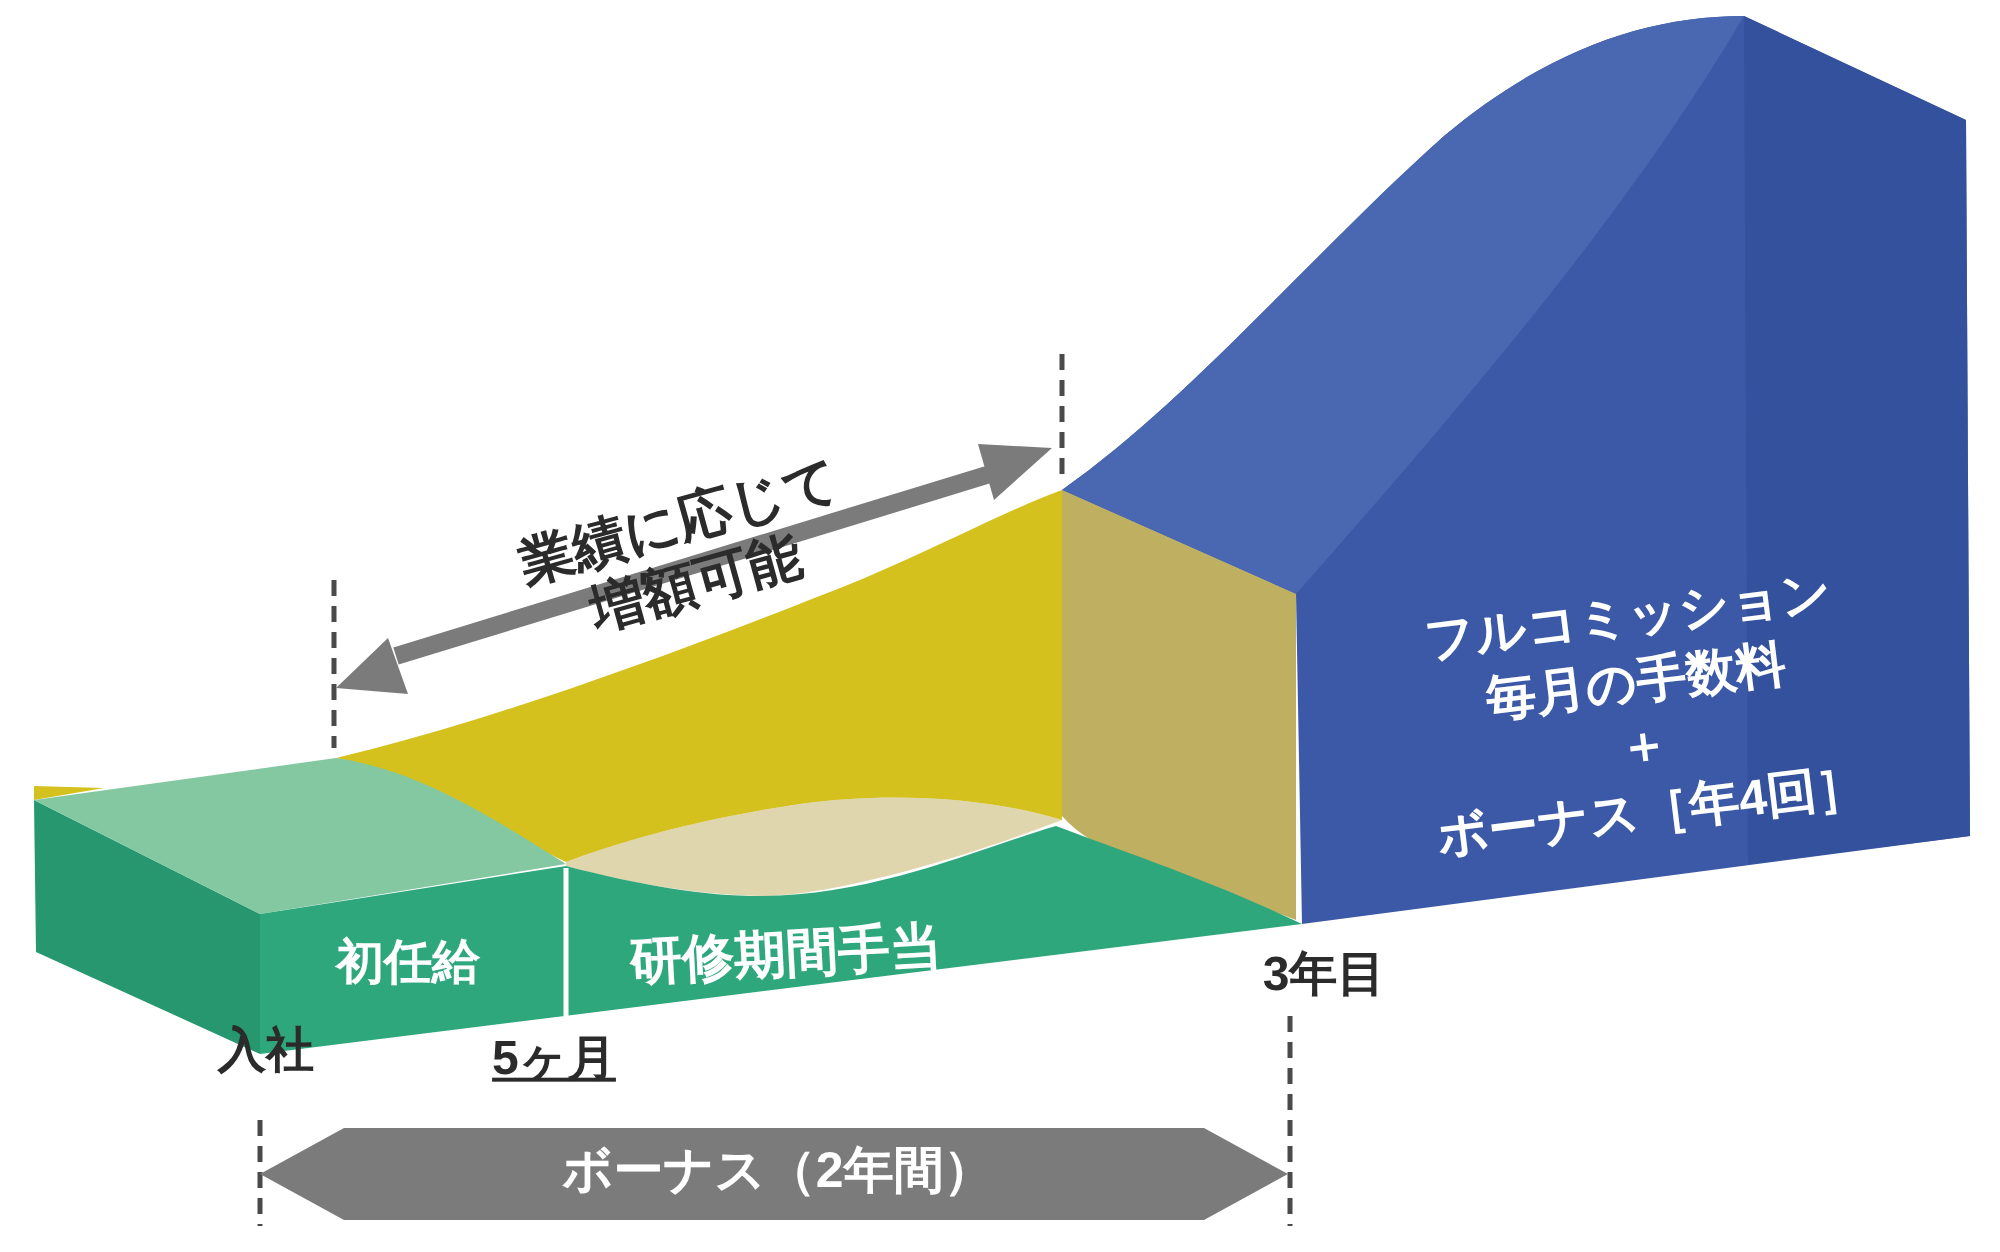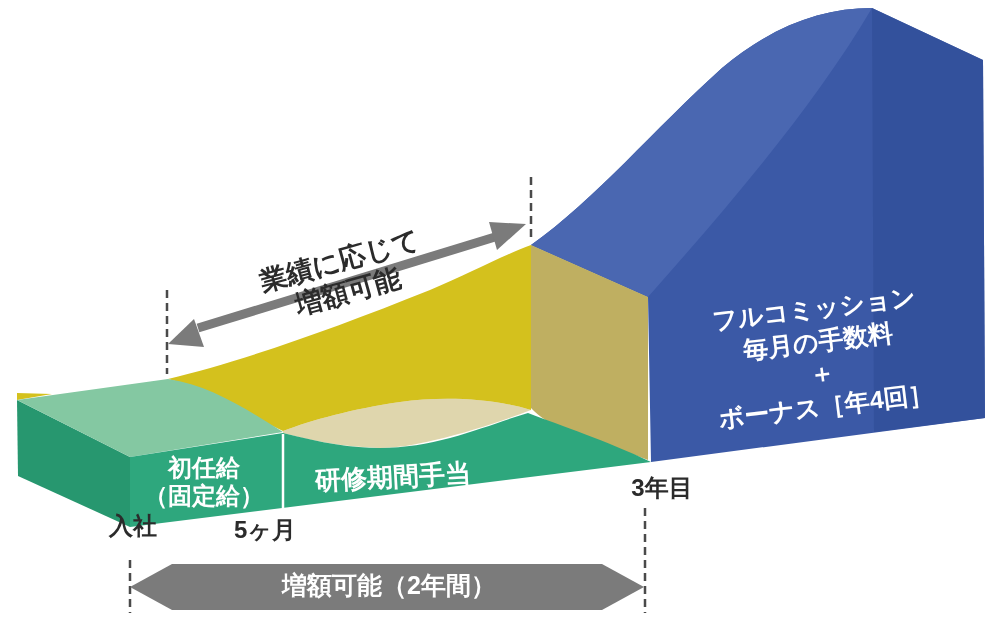--- a/index.html
+++ b/index.html
@@ -92,38 +92,37 @@
 
     <line x1="198" y1="328" x2="495" y2="237" stroke-width="9" stroke="#7B7B7B"></line>
     <polygon points="168,344 204,347 194,319" fill="#7B7B7B"></polygon>
     <polygon points="526,224 497,250 489,222" fill="#7B7B7B"></polygon>
 
     <polygon points="130,587 172,564 602,564 644,587 602,610 172,610" fill="#7B7B7B"></polygon>
   </svg>
 
   <div class="lbl white sz24" style="left:204px;top:482px;">
     <span class="ln">初任給</span>
-    <span class="ln">（固定給）</span>
   </div>
 
   <div class="lbl white sz26 rot-m3" style="left:393px;top:477px;">研修期間手当</div>
 
   <div class="lbl white sz25 rot-m7" style="left:820px;top:357px;line-height:1.3;">
     <span class="ln">フルコミッション</span>
     <span class="ln">毎月の手数料</span>
     <span class="ln">＋</span>
     <span class="ln">ボーナス［年4回］</span>
   </div>
 
   <div class="lbl dark sz27 rot-m15" style="left:344px;top:277px;">
     <span class="ln">業績に応じて</span>
     <span class="ln">増額可能</span>
   </div>
 
   <div class="lbl dark sz24" style="left:133px;top:526px;">入社</div>
 
-  <div class="lbl dark sz24" style="left:265px;top:530px;">5ヶ月</div>
+  <div class="lbl dark sz24" style="left:277px;top:530px;text-decoration:underline;">5ヶ月</div>
 
   <div class="lbl dark sz24" style="left:662px;top:488px;">3年目</div>
 
-  <div class="lbl white sz25" style="left:389px;top:586px;">増額可能（2年間）</div>
+  <div class="lbl white sz25" style="left:389px;top:586px;">ボーナス（2年間）</div>
 
 </div>
 
 </body></html>

